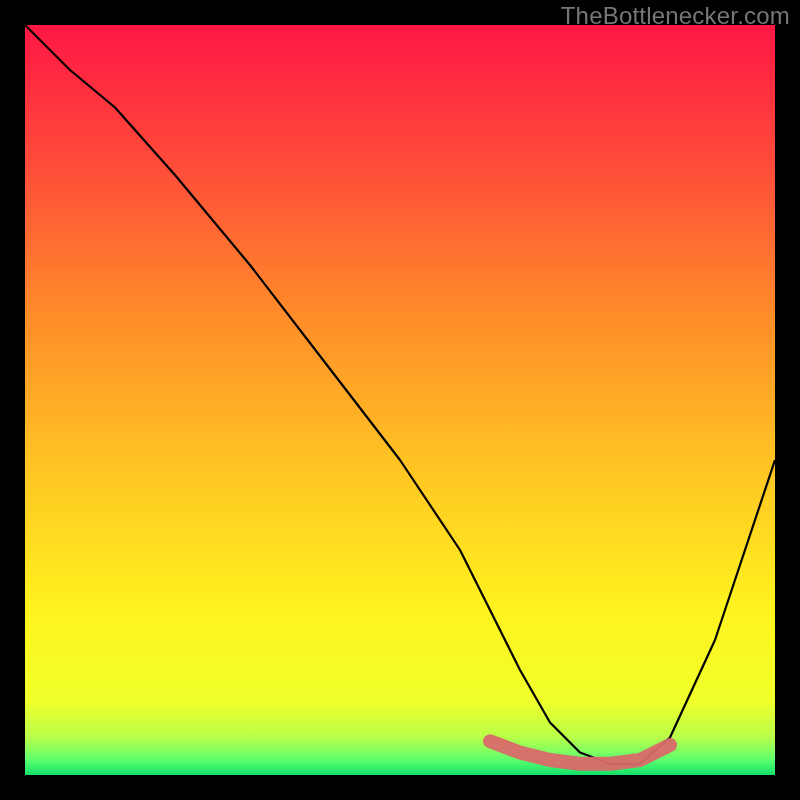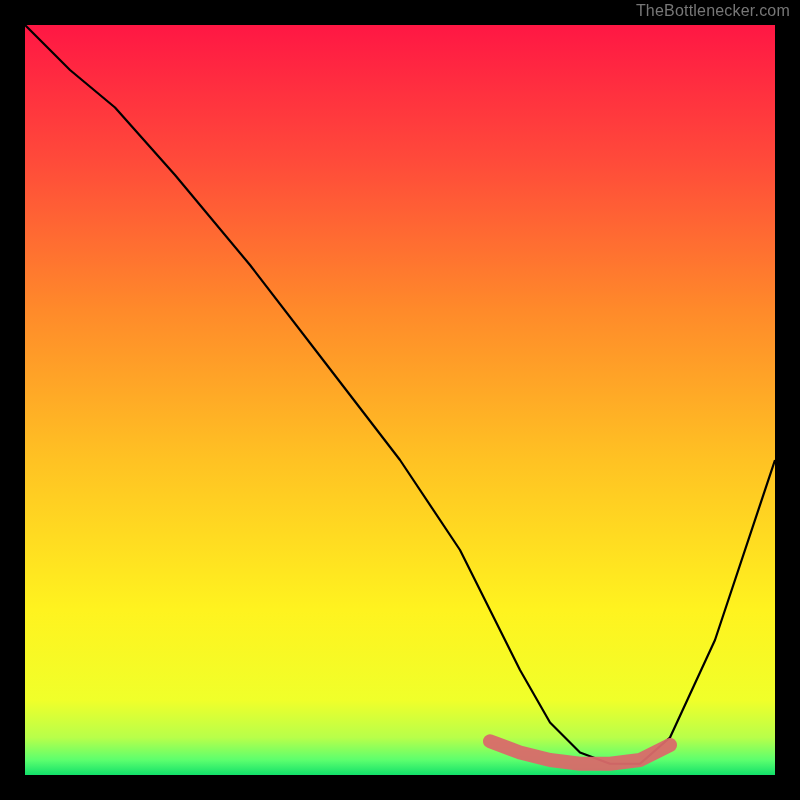--- a/index.html
+++ b/index.html
@@ -22,21 +22,21 @@
     top: 25px;
     width: 750px;
     height: 750px;
   }
   .credit {
     position: absolute;
     top: 2px;
     right: 10px;
     color: #777;
     font-family: Arial, Helvetica, sans-serif;
-    font-size: 16px;
+    font-size: 24px;
     font-weight: 500;
     letter-spacing: 0.2px;
     user-select: none;
   }
   svg { display: block; }
 </style>
 </head>
 <body>
 
 <div class="frame">

